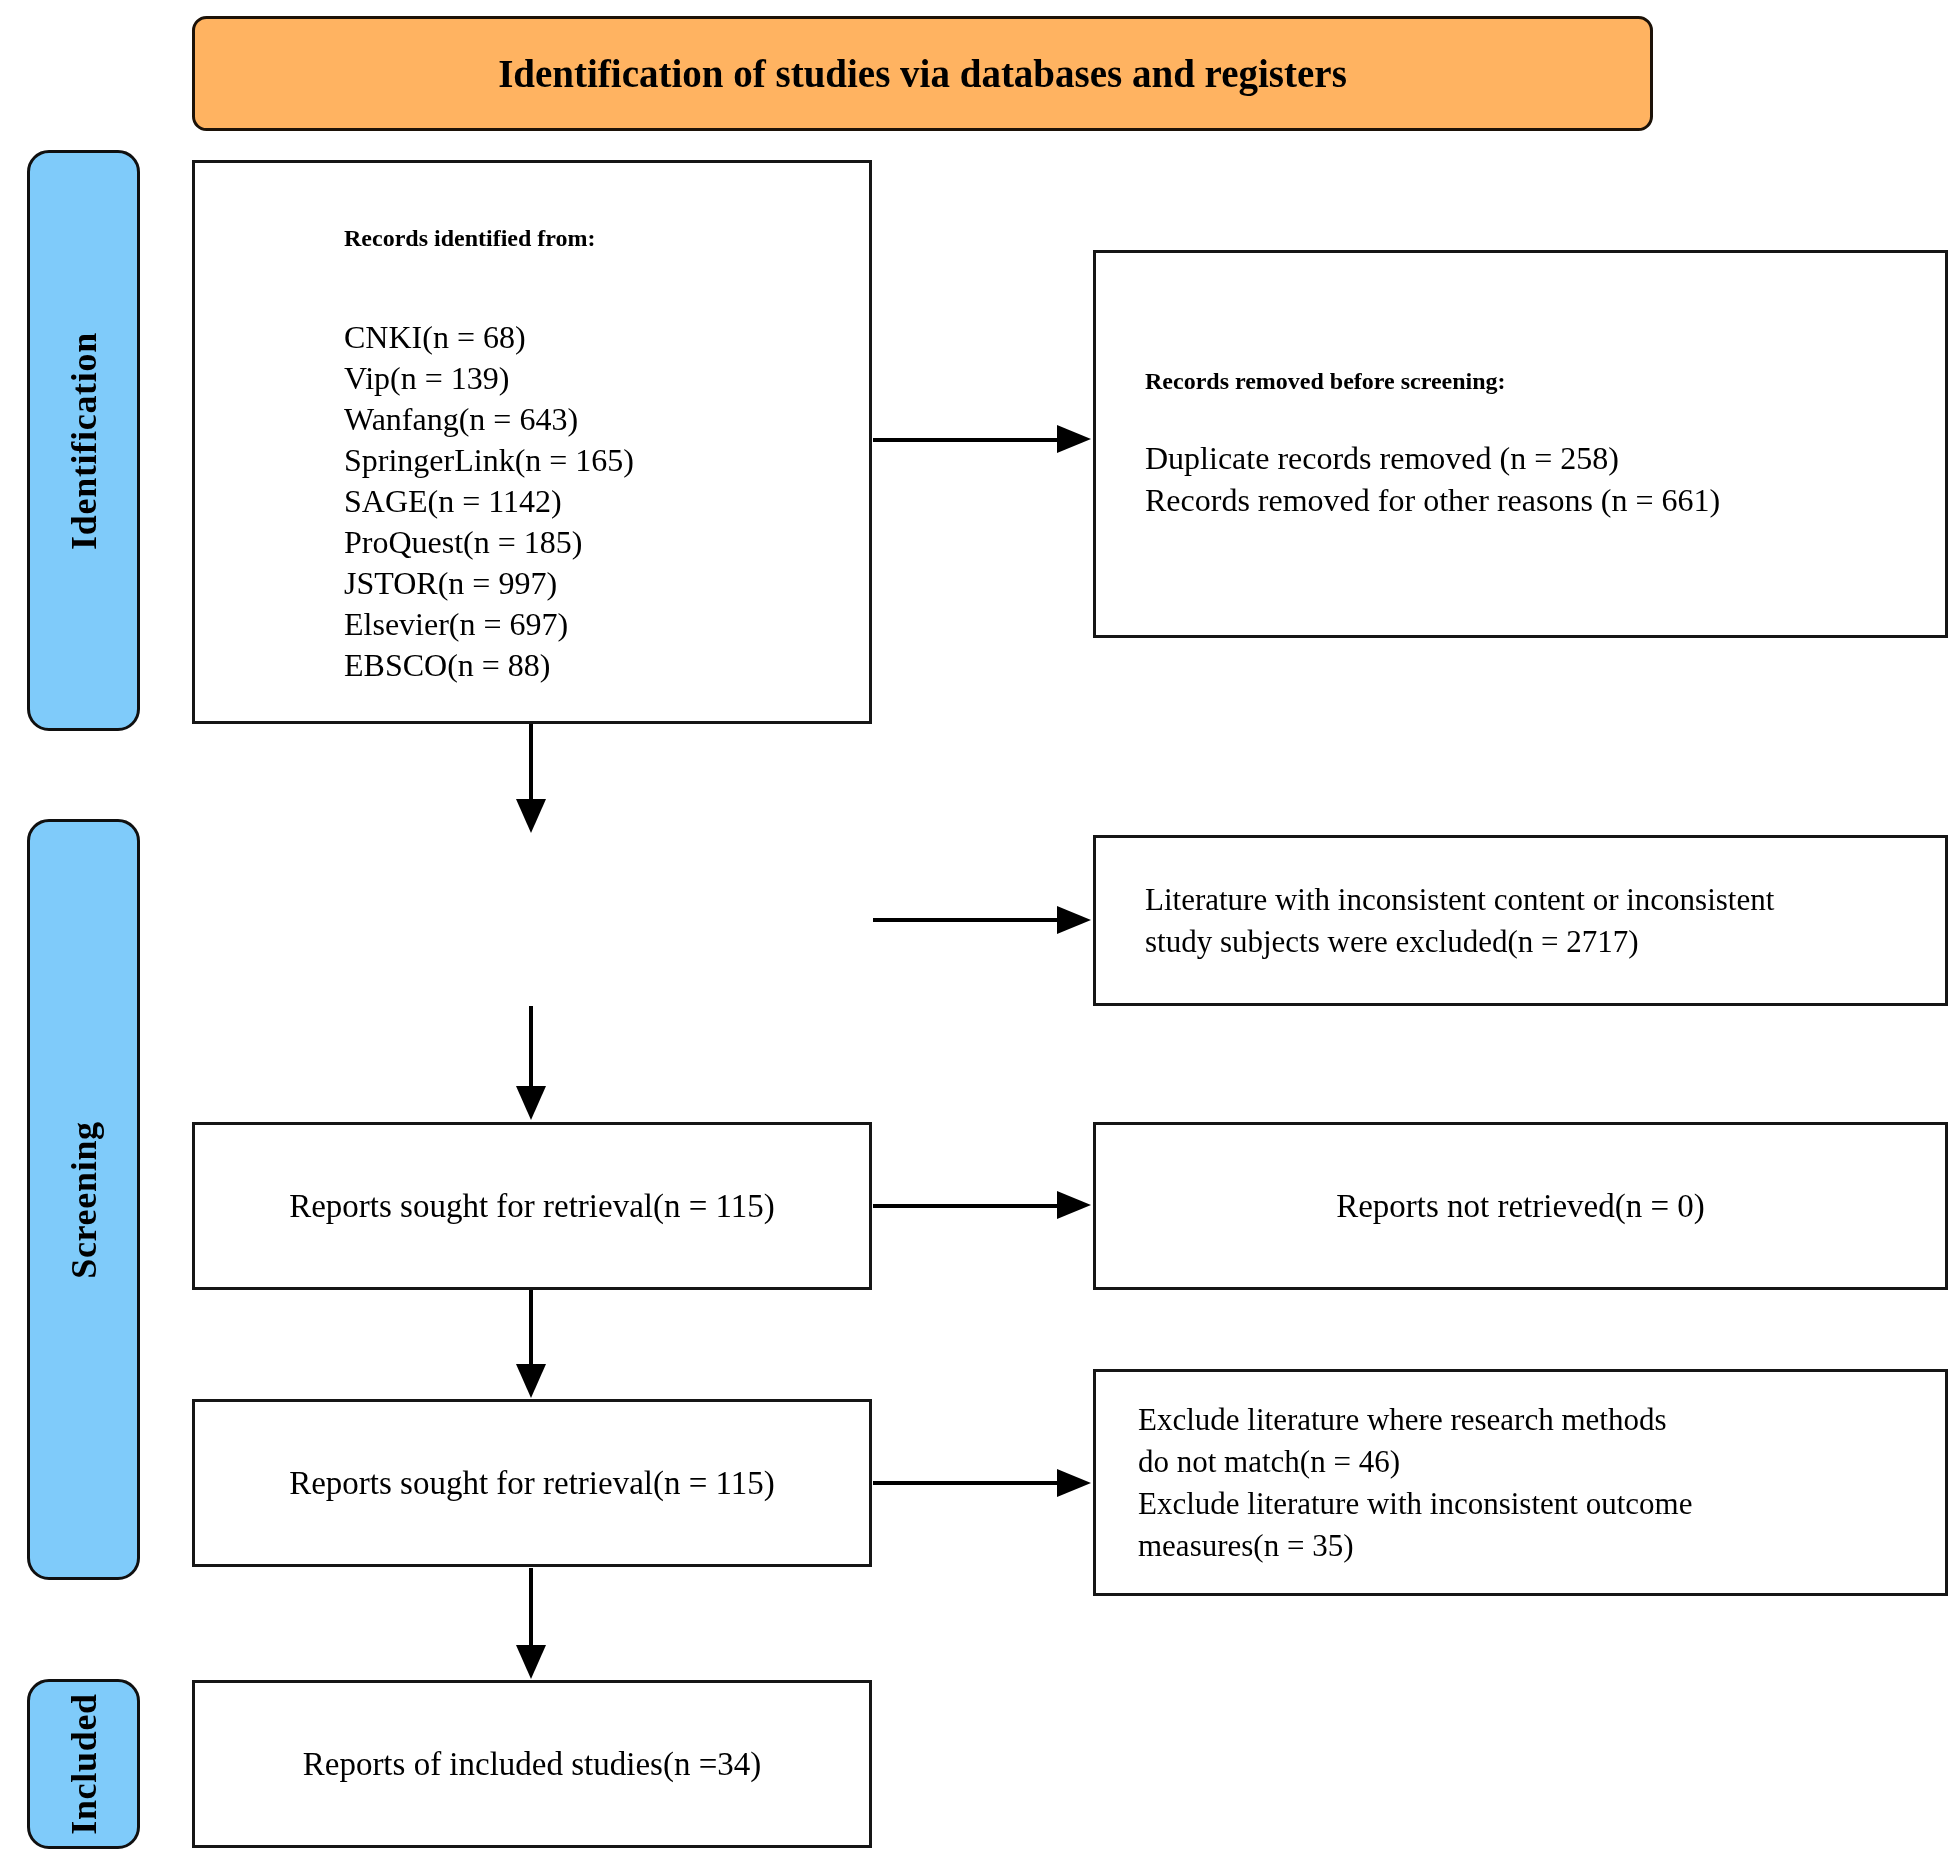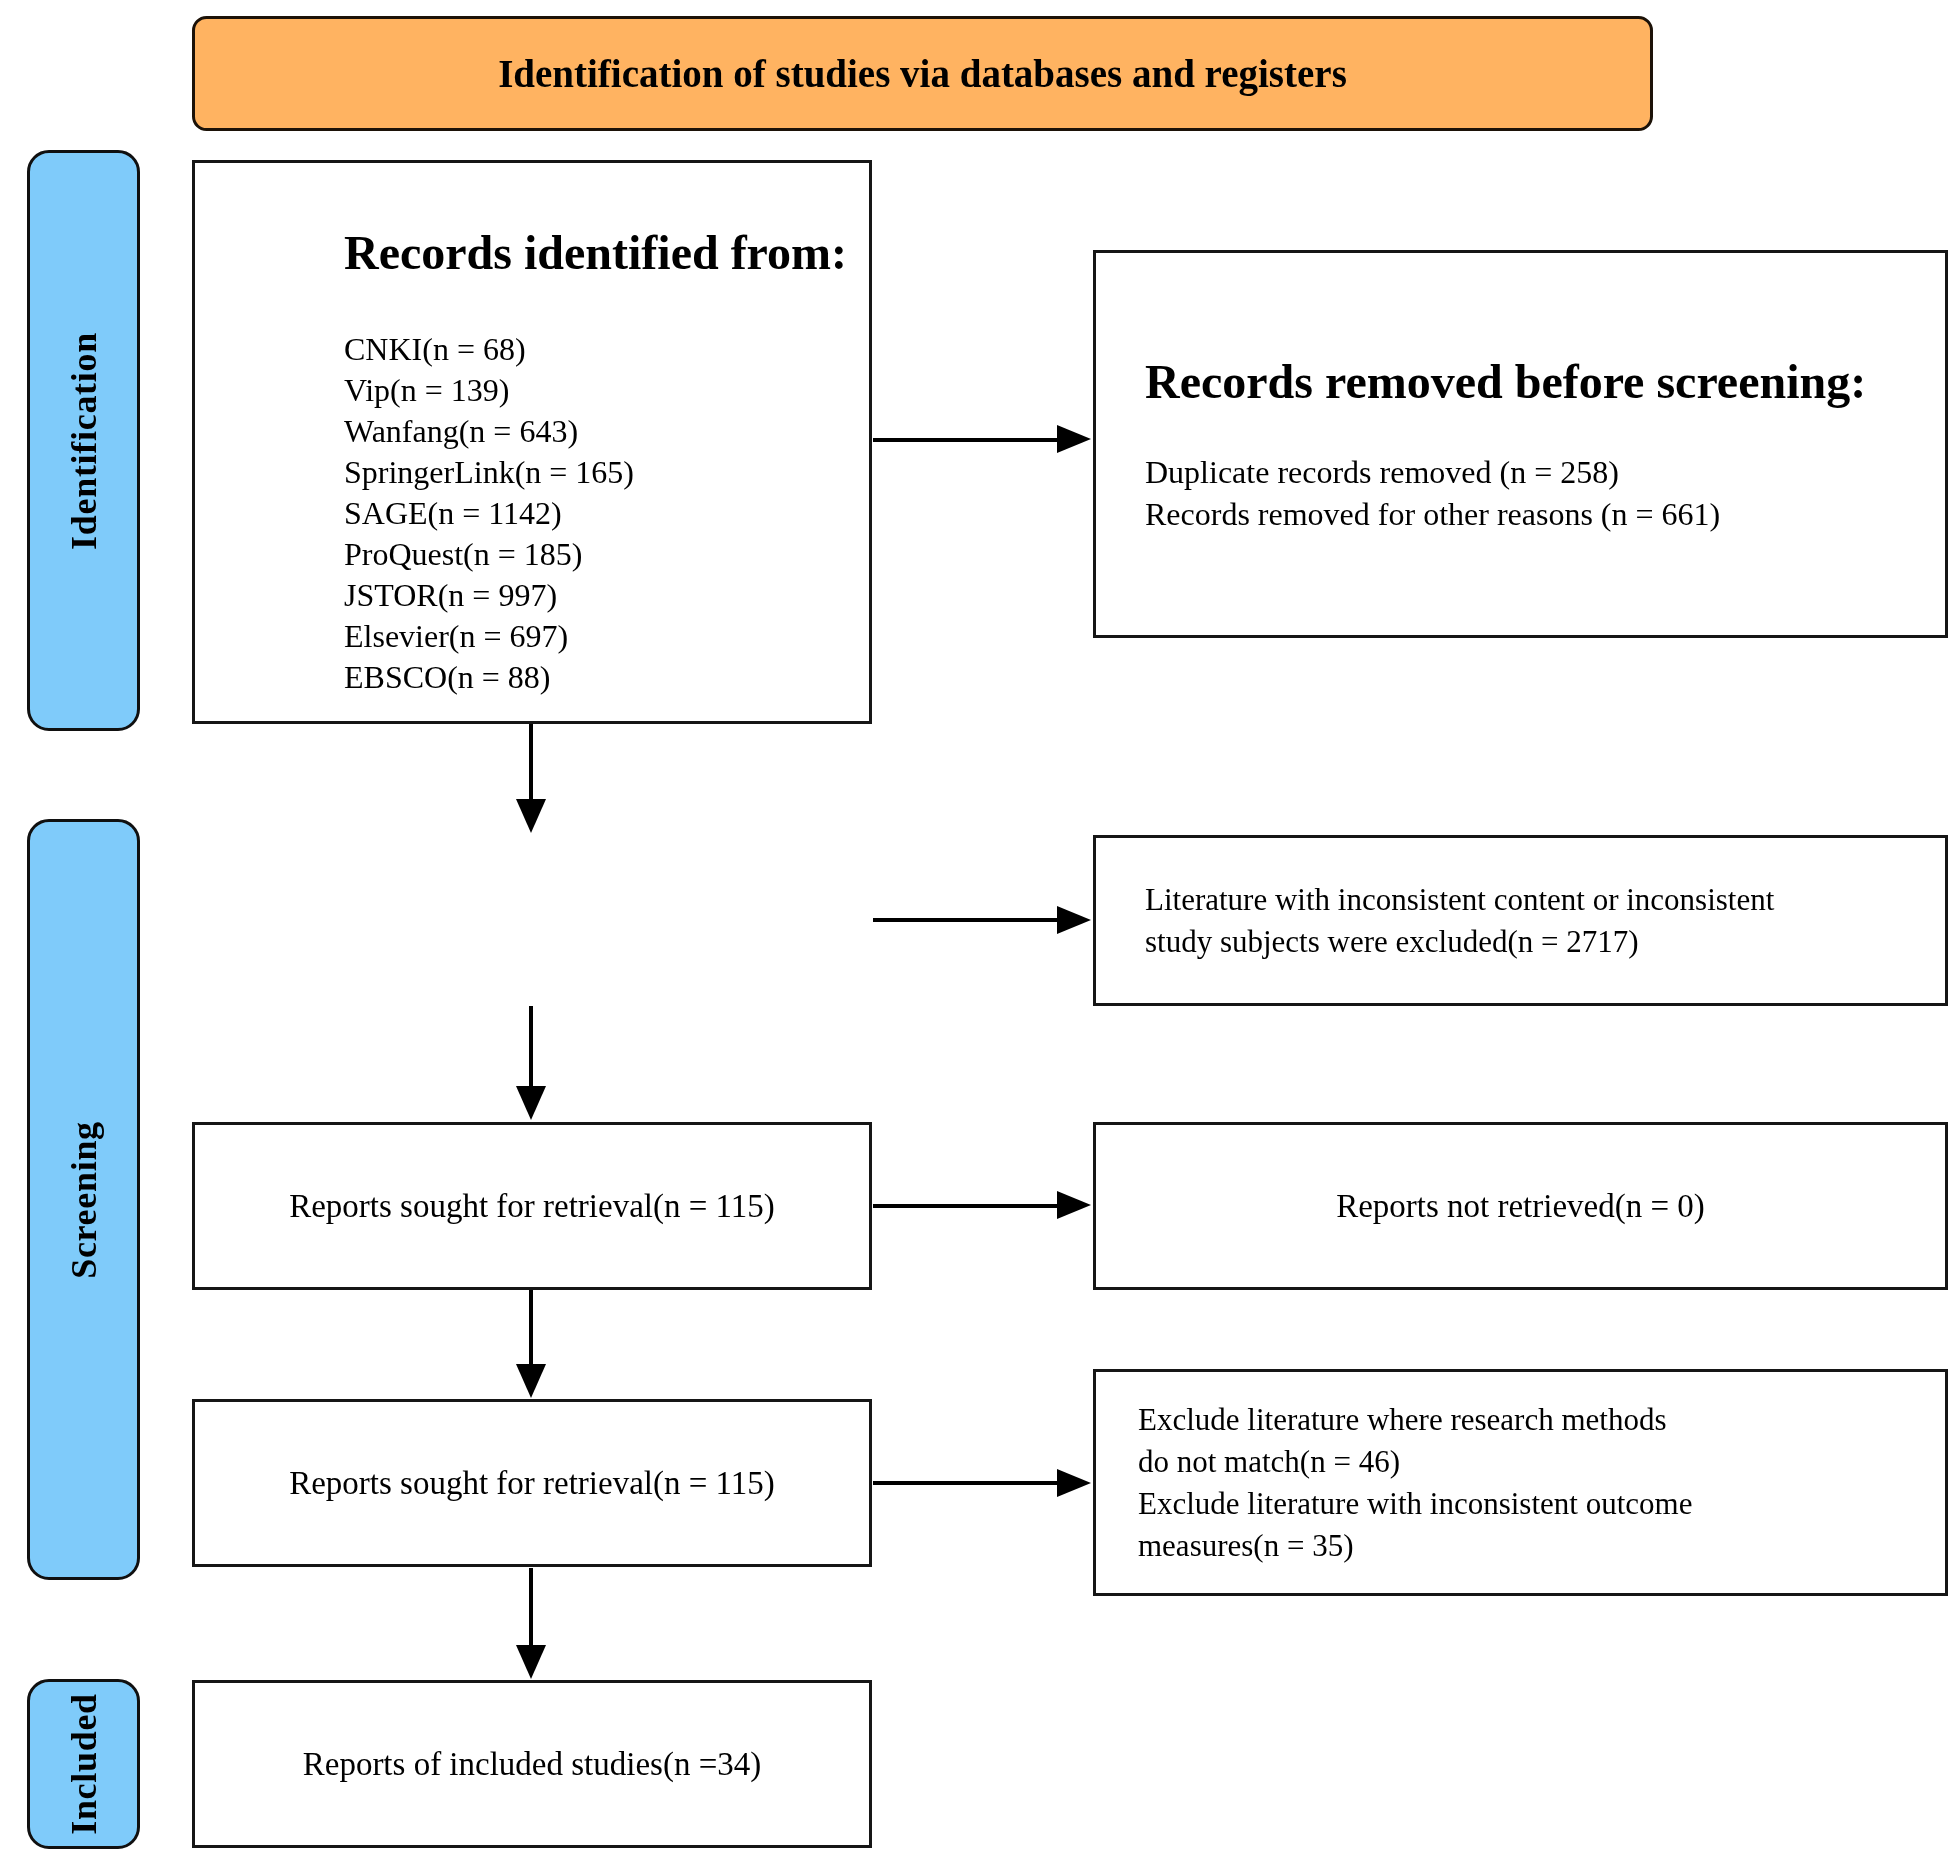--- a/index.html
+++ b/index.html
@@ -70,23 +70,23 @@
   #box-reports-sought-1   { left: 192px; top: 1122px; width: 680px; height: 168px; }
   #box-reports-sought-2   { left: 192px; top: 1399px; width: 680px; height: 168px; }
   #box-included-studies   { left: 192px; top: 1680px; width: 680px; height: 168px; }
 
   
   #box-records-removed    { left: 1093px; top: 250px;  width: 855px; height: 388px; padding-left: 49px; padding-right: 23px; }
   #box-literature-excluded{ left: 1093px; top: 835px; width: 855px; height: 171px; padding-left: 49px; padding-right: 11px; }
   #box-reports-not-retrieved { left: 1093px; top: 1122px; width: 855px; height: 168px; }
   #box-reports-excluded   { left: 1093px; top: 1369px; width: 855px; height: 227px; padding-left: 42px; padding-right: 22px; }
 
-  .box-heading { font-weight: bold; font-size: 48px; }
+  .box-heading { font-weight: bold; font-size: 24px; }
   .line { font-size: 31px; line-height: 42px; white-space: nowrap; }
-  .src-list { margin-top: 49px; }
+  .src-list { margin-top: 65px; }
   .src-list .line { font-size: 32px; line-height: 41px; }
   #box-records-removed .lines { margin-top: 42px; }
   #box-records-removed .line { font-size: 32px; }
 
   
   .vline { position: absolute; width: 3.6px; background: #000; }
   .vhead {
     position: absolute; width: 0; height: 0;
     border-left: 15.2px solid transparent;
     border-right: 15.2px solid transparent;

